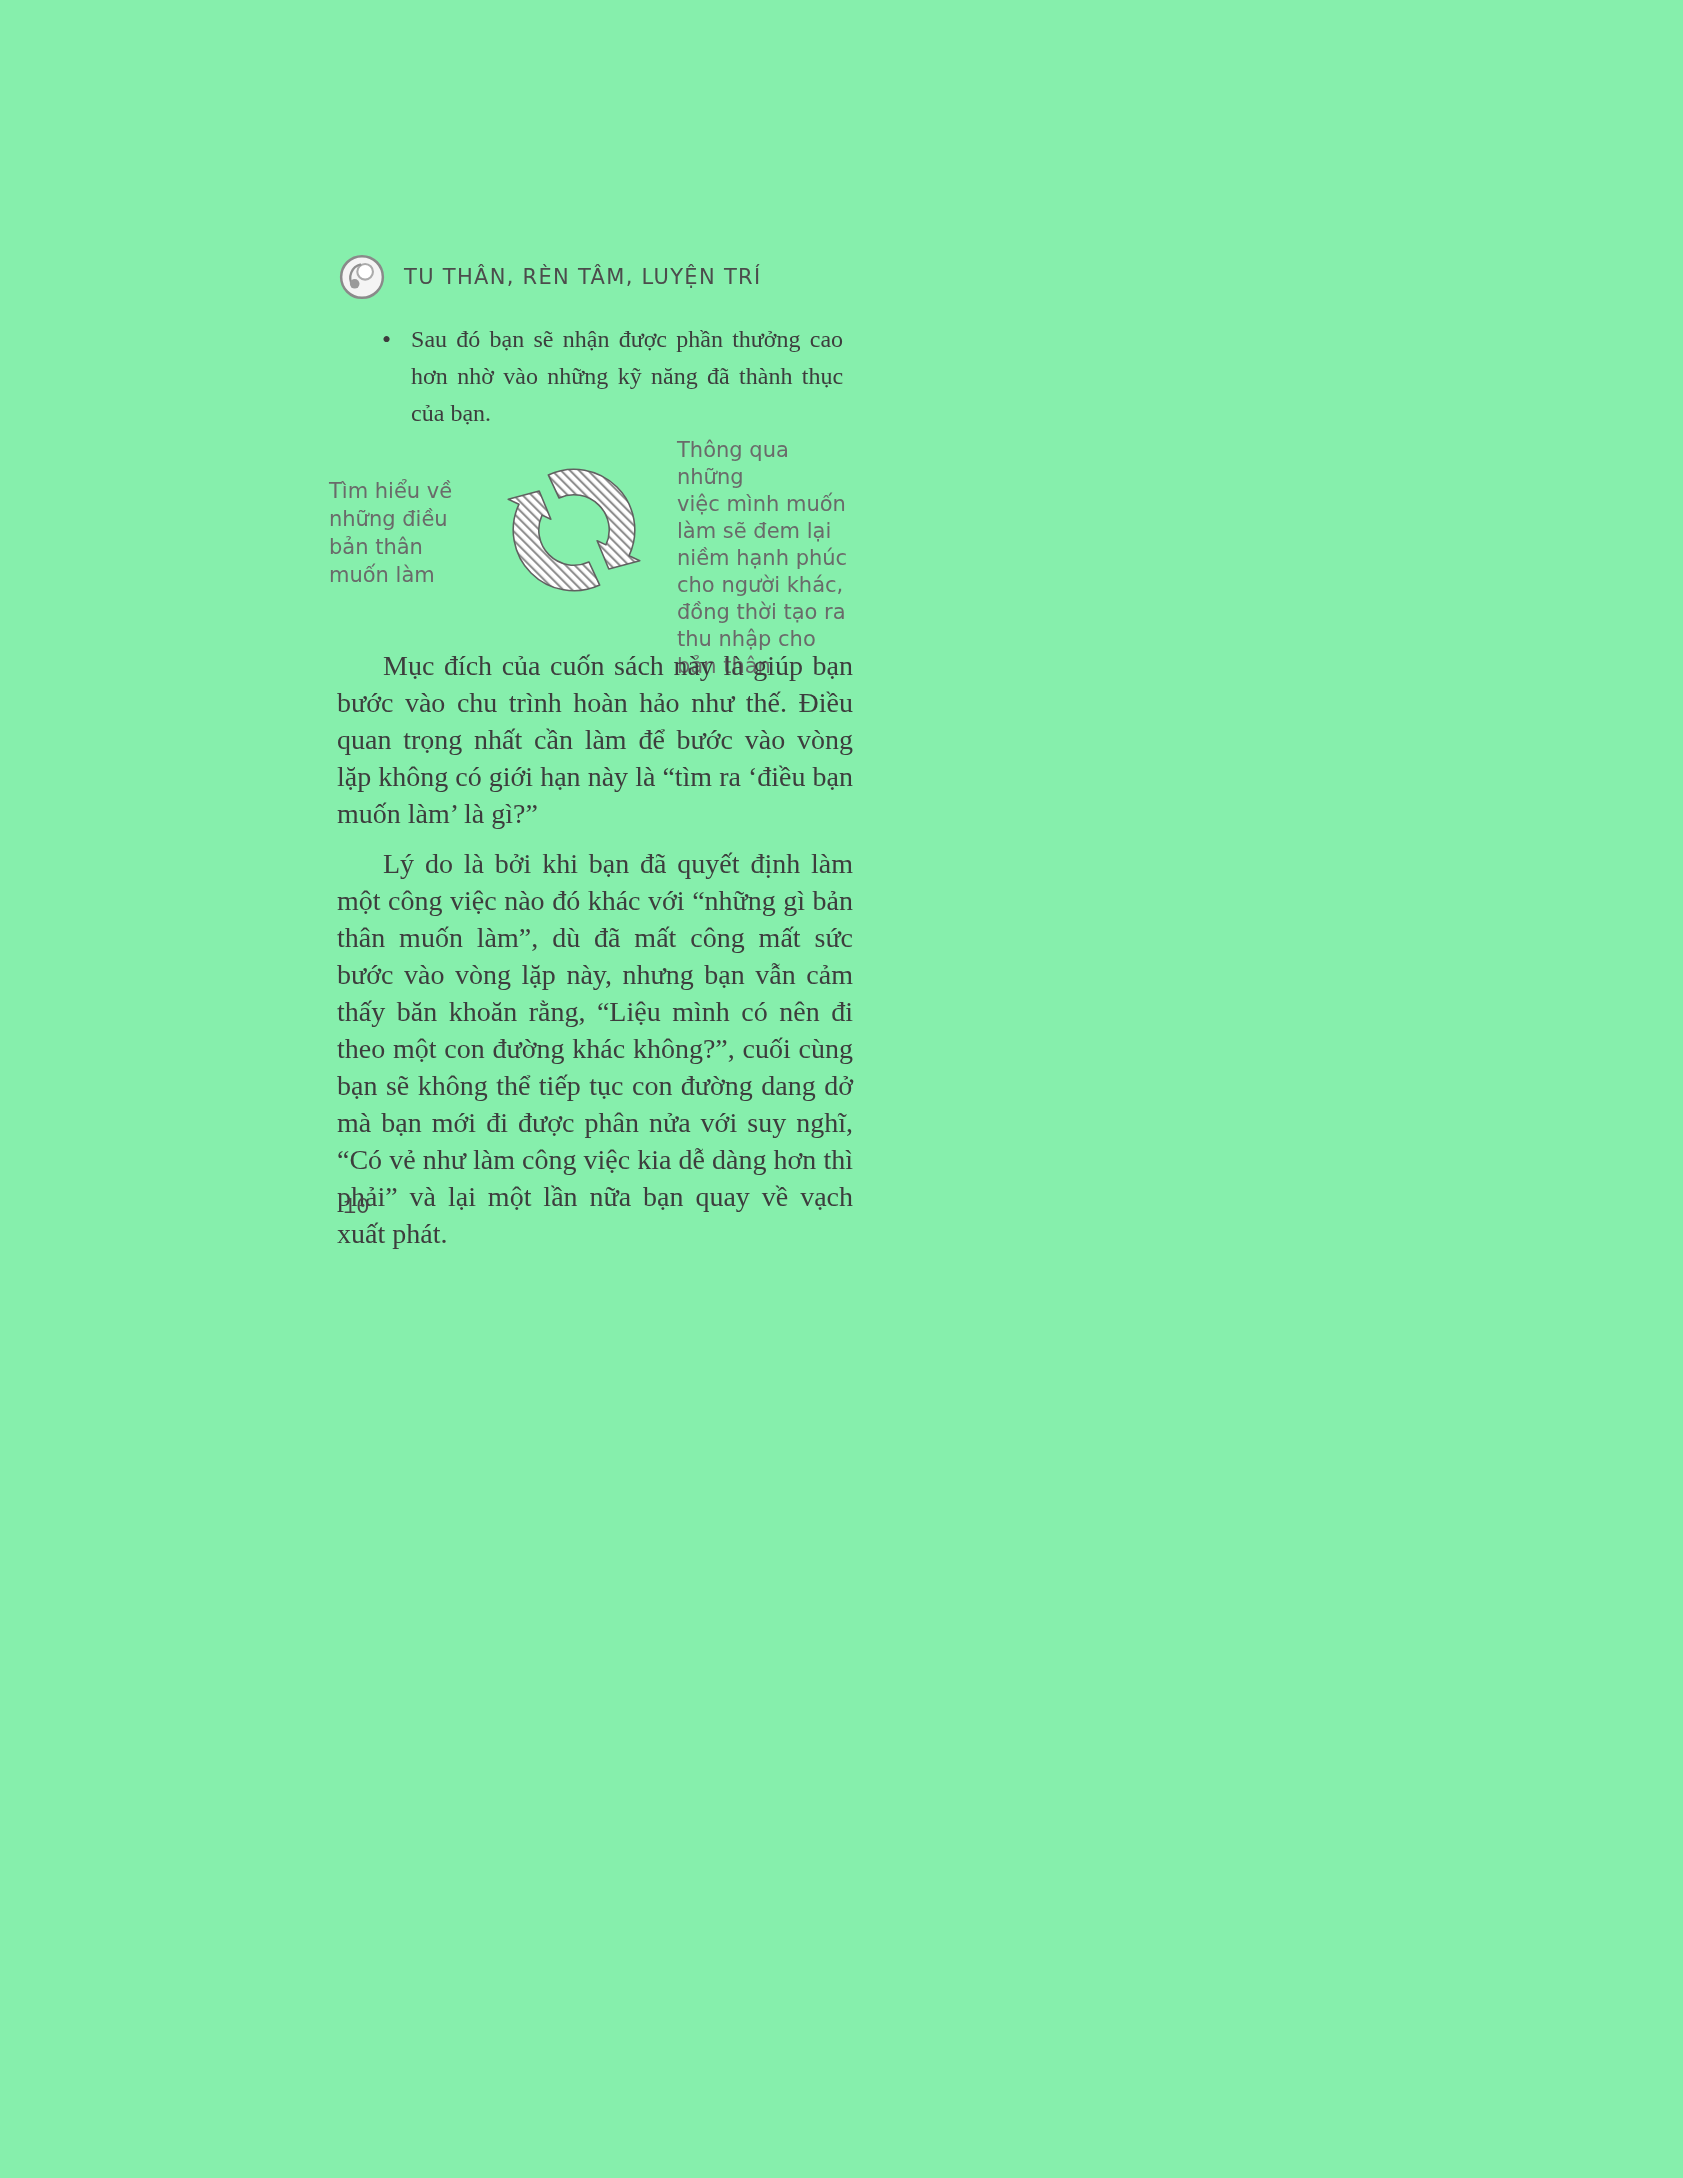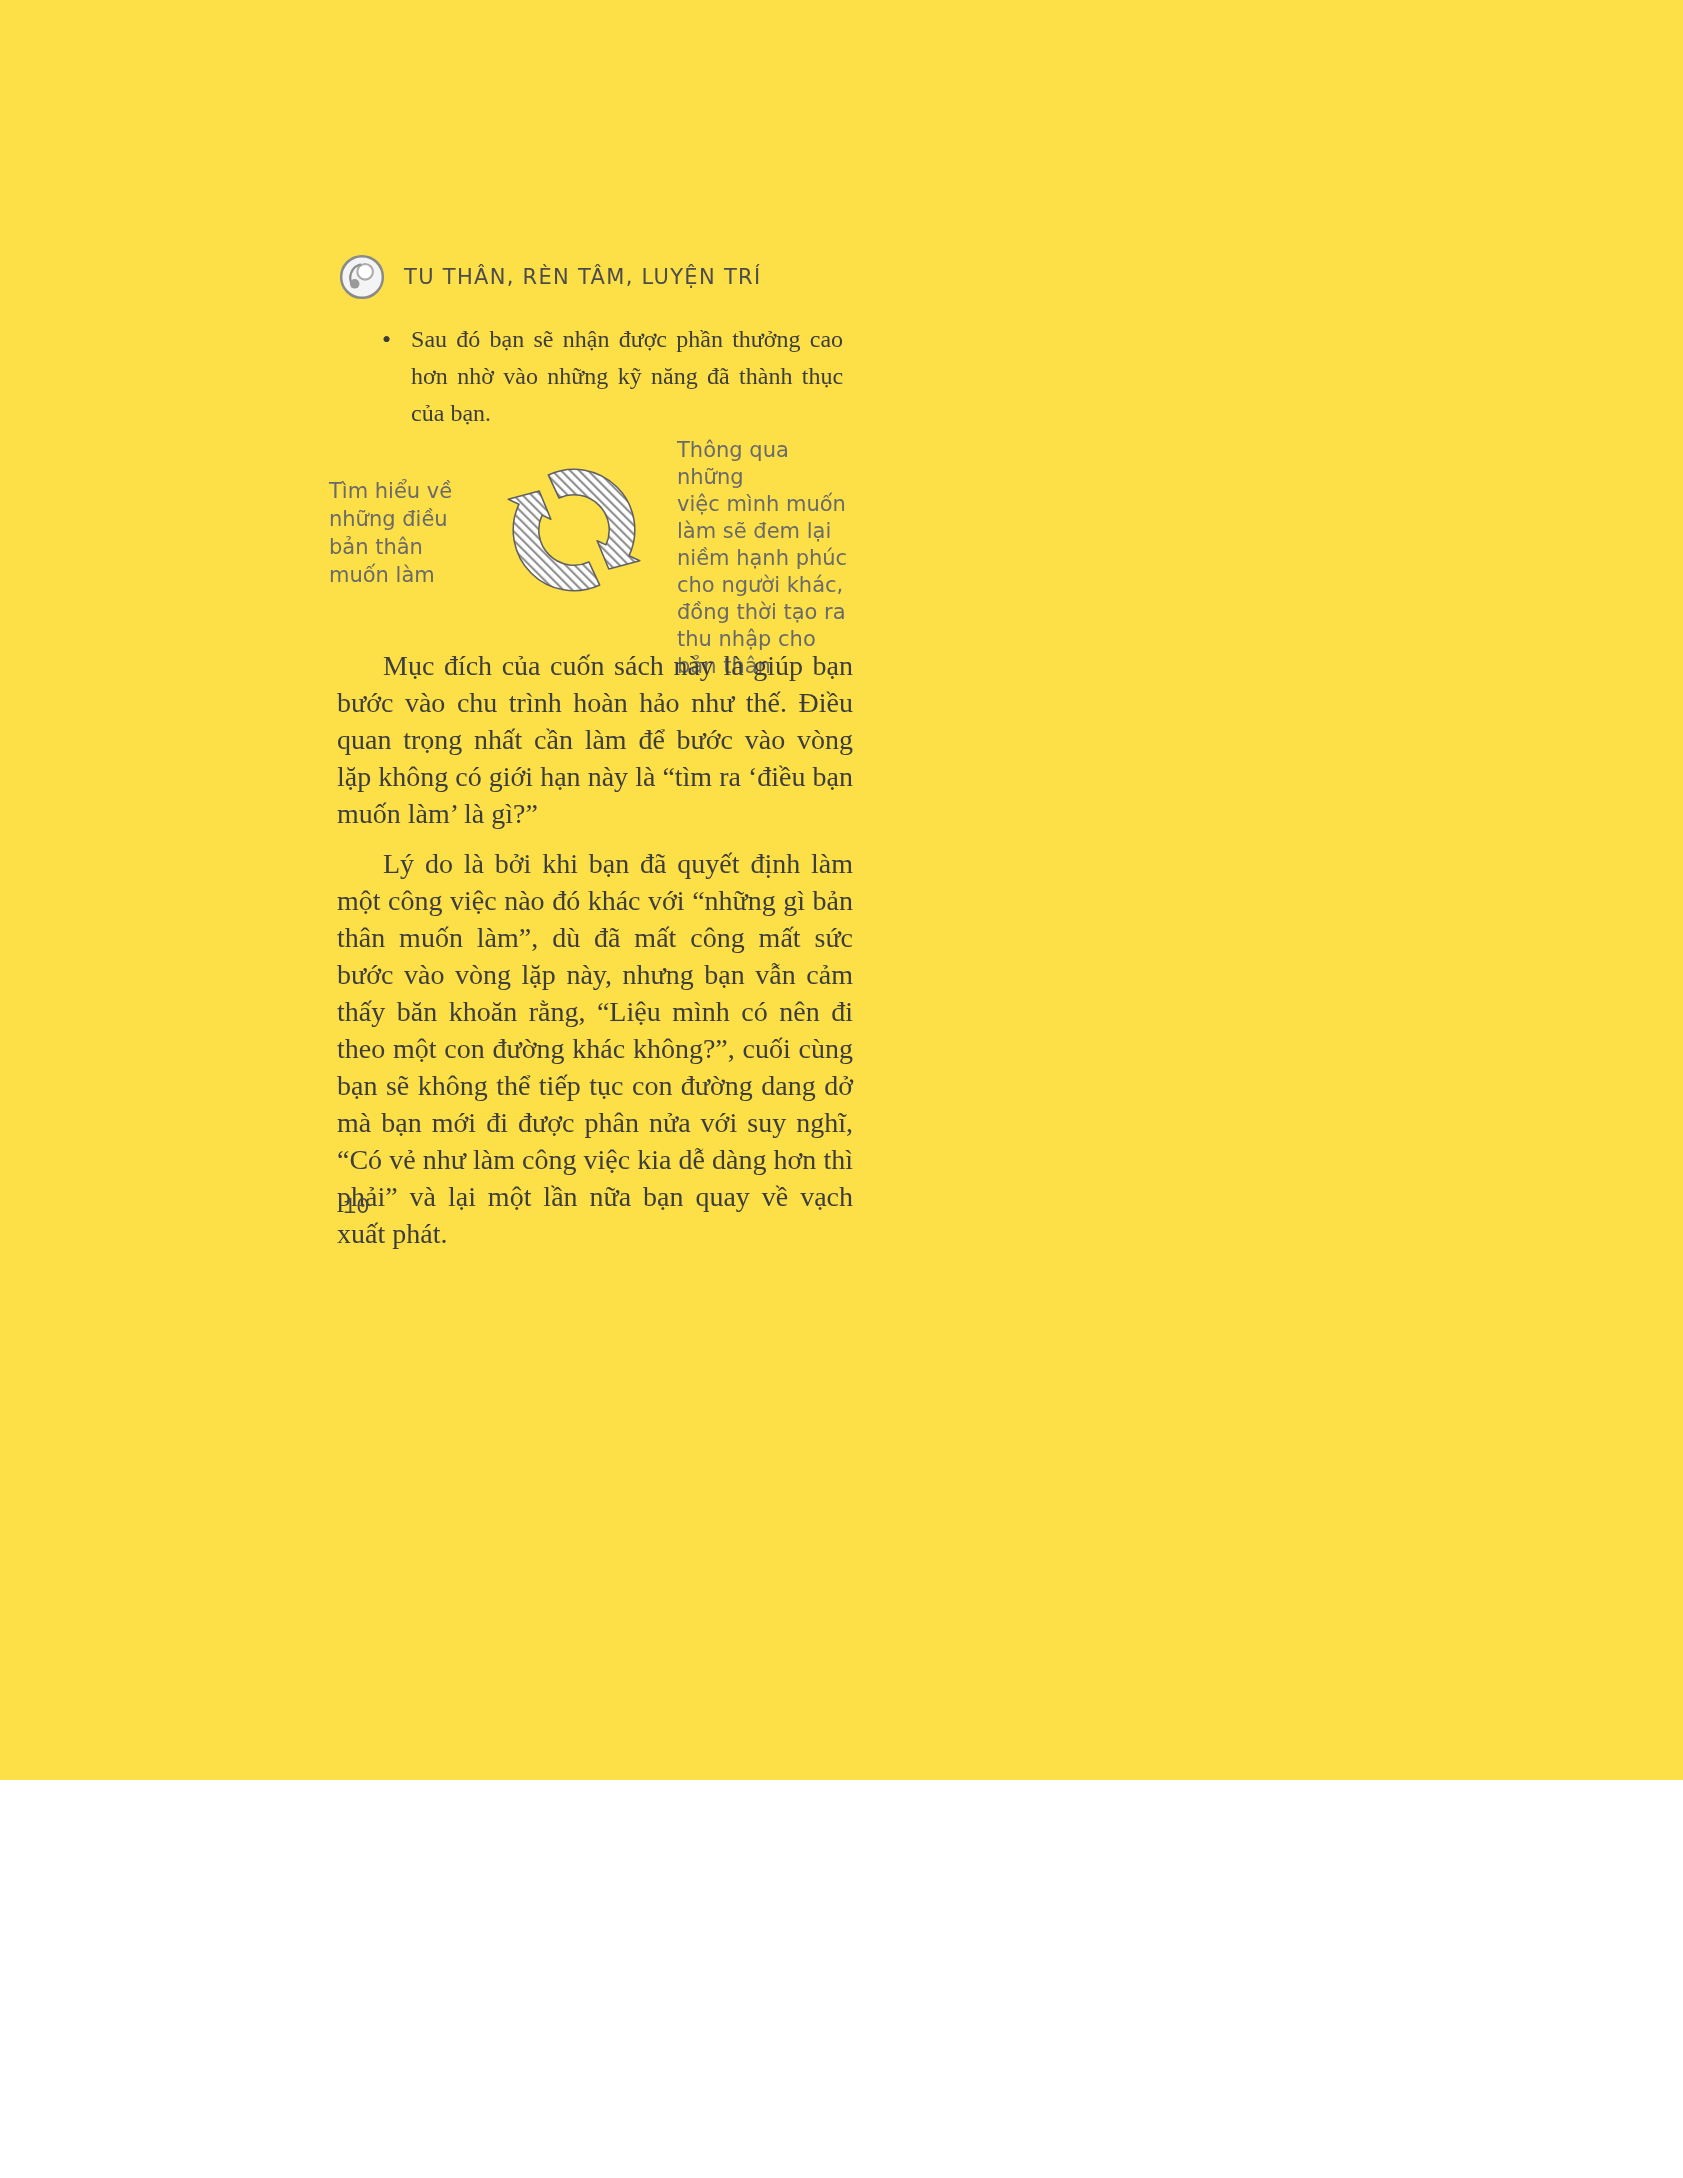--- a/index.html
+++ b/index.html
@@ -1,20 +1,20 @@
 <!DOCTYPE html>
 <html><head>
 <meta charset="utf-8">
 <style>
   * { margin:0; padding:0; box-sizing:border-box; }
   html, body { background:#ffffff; }
   .page {
     position:relative;
-    width:1683px; height:1780px;
-    background:#fde047;
+    width:1683px; height:2178px;
+    background:#86efac;
     font-family:"Liberation Serif","DejaVu Serif",serif;
     color:#3d3d3d;
     overflow:hidden;
   }
   .header {
     position:absolute; left:338px; top:253px;
     display:flex; align-items:center; gap:18px;
   }
   .logo { width:48px; height:48px; flex:0 0 auto; }
   .title {

